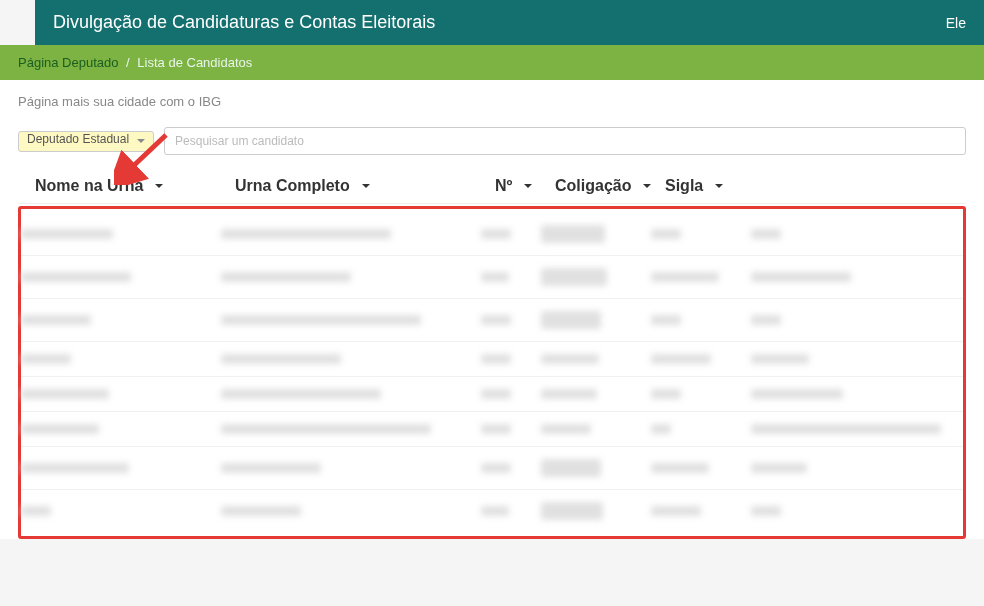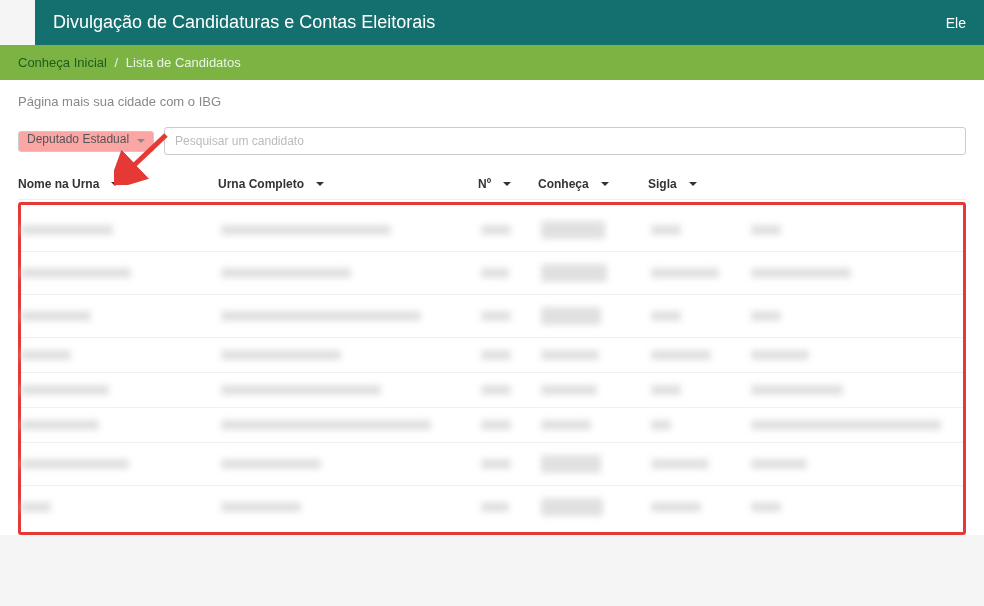--- a/index.html
+++ b/index.html
@@ -84,21 +84,21 @@
       gap: 10px;
       margin-bottom: 14px;
       align-items: center;
     }
     .select-box {
       border: 1px solid #ccc;
       border-radius: 3px;
       padding: 0 24px 5px 8px;
       font-size: 12px;
       color: #555;
-      background: #fca5a5;
+      background: #fef9c3;
       position: relative;
       cursor: pointer;
     }
     .select-box::after {
       content: "";
       position: absolute;
       right: 8px;
       top: 50%;
       transform: translateY(-25%);
       border: 4px solid transparent;
@@ -118,27 +118,28 @@
     .table-wrap {
       position: relative;
     }
     .headers {
       display: grid;
       grid-template-columns: 200px 260px 60px 110px 100px 220px;
       padding: 8px 0;
       border-bottom: 1px solid #eee;
     }
     .header-cell {
-      font-size: 12px;
+      font-size: 16px;
       color: #333;
       font-weight: 600;
       display: flex;
       align-items: center;
       gap: 12px;
       cursor: pointer;
+      margin-left: 17px;
     }
     .sort-caret {
       width: 0;
       height: 0;
       border: 4px solid transparent;
       border-top-color: #333;
       margin-top: 3px;
     }
     .table-body {
       border: 3px solid #e53935;
@@ -179,21 +180,21 @@
   </style>
 </head>
 <body>
 
 <div class="top-header">
   <span>Divulgação de Candidaturas e Contas Eleitorais</span>
   <span class="right-link">Ele</span>
 </div>
 
 <div class="breadcrumb-bar">
-  <a href="#">Conheça Inicial</a>
+  <a href="#">Página Deputado</a>
   <span class="sep">/</span>
   <span class="current">Lista de Candidatos</span>
 </div>
 
 <div class="content">
   <div class="region-row">
     <div class="ibge-link">Página mais sua cidade com o IBG</div>
   </div>
 
   <div class="filter-row">
@@ -221,21 +222,21 @@
       </div>
       <div class="header-cell">
         <span>Urna Completo</span>
         <span class="sort-caret"></span>
       </div>
       <div class="header-cell">
         <span>Nº</span>
         <span class="sort-caret"></span>
       </div>
       <div class="header-cell">
-        <span>Conheça</span>
+        <span>Coligação</span>
         <span class="sort-caret"></span>
       </div>
       <div class="header-cell">
         <span>Sigla</span>
         <span class="sort-caret"></span>
       </div>
     </div>
 
     <div class="table-body" id="table-body">
         <div class="data-row">

